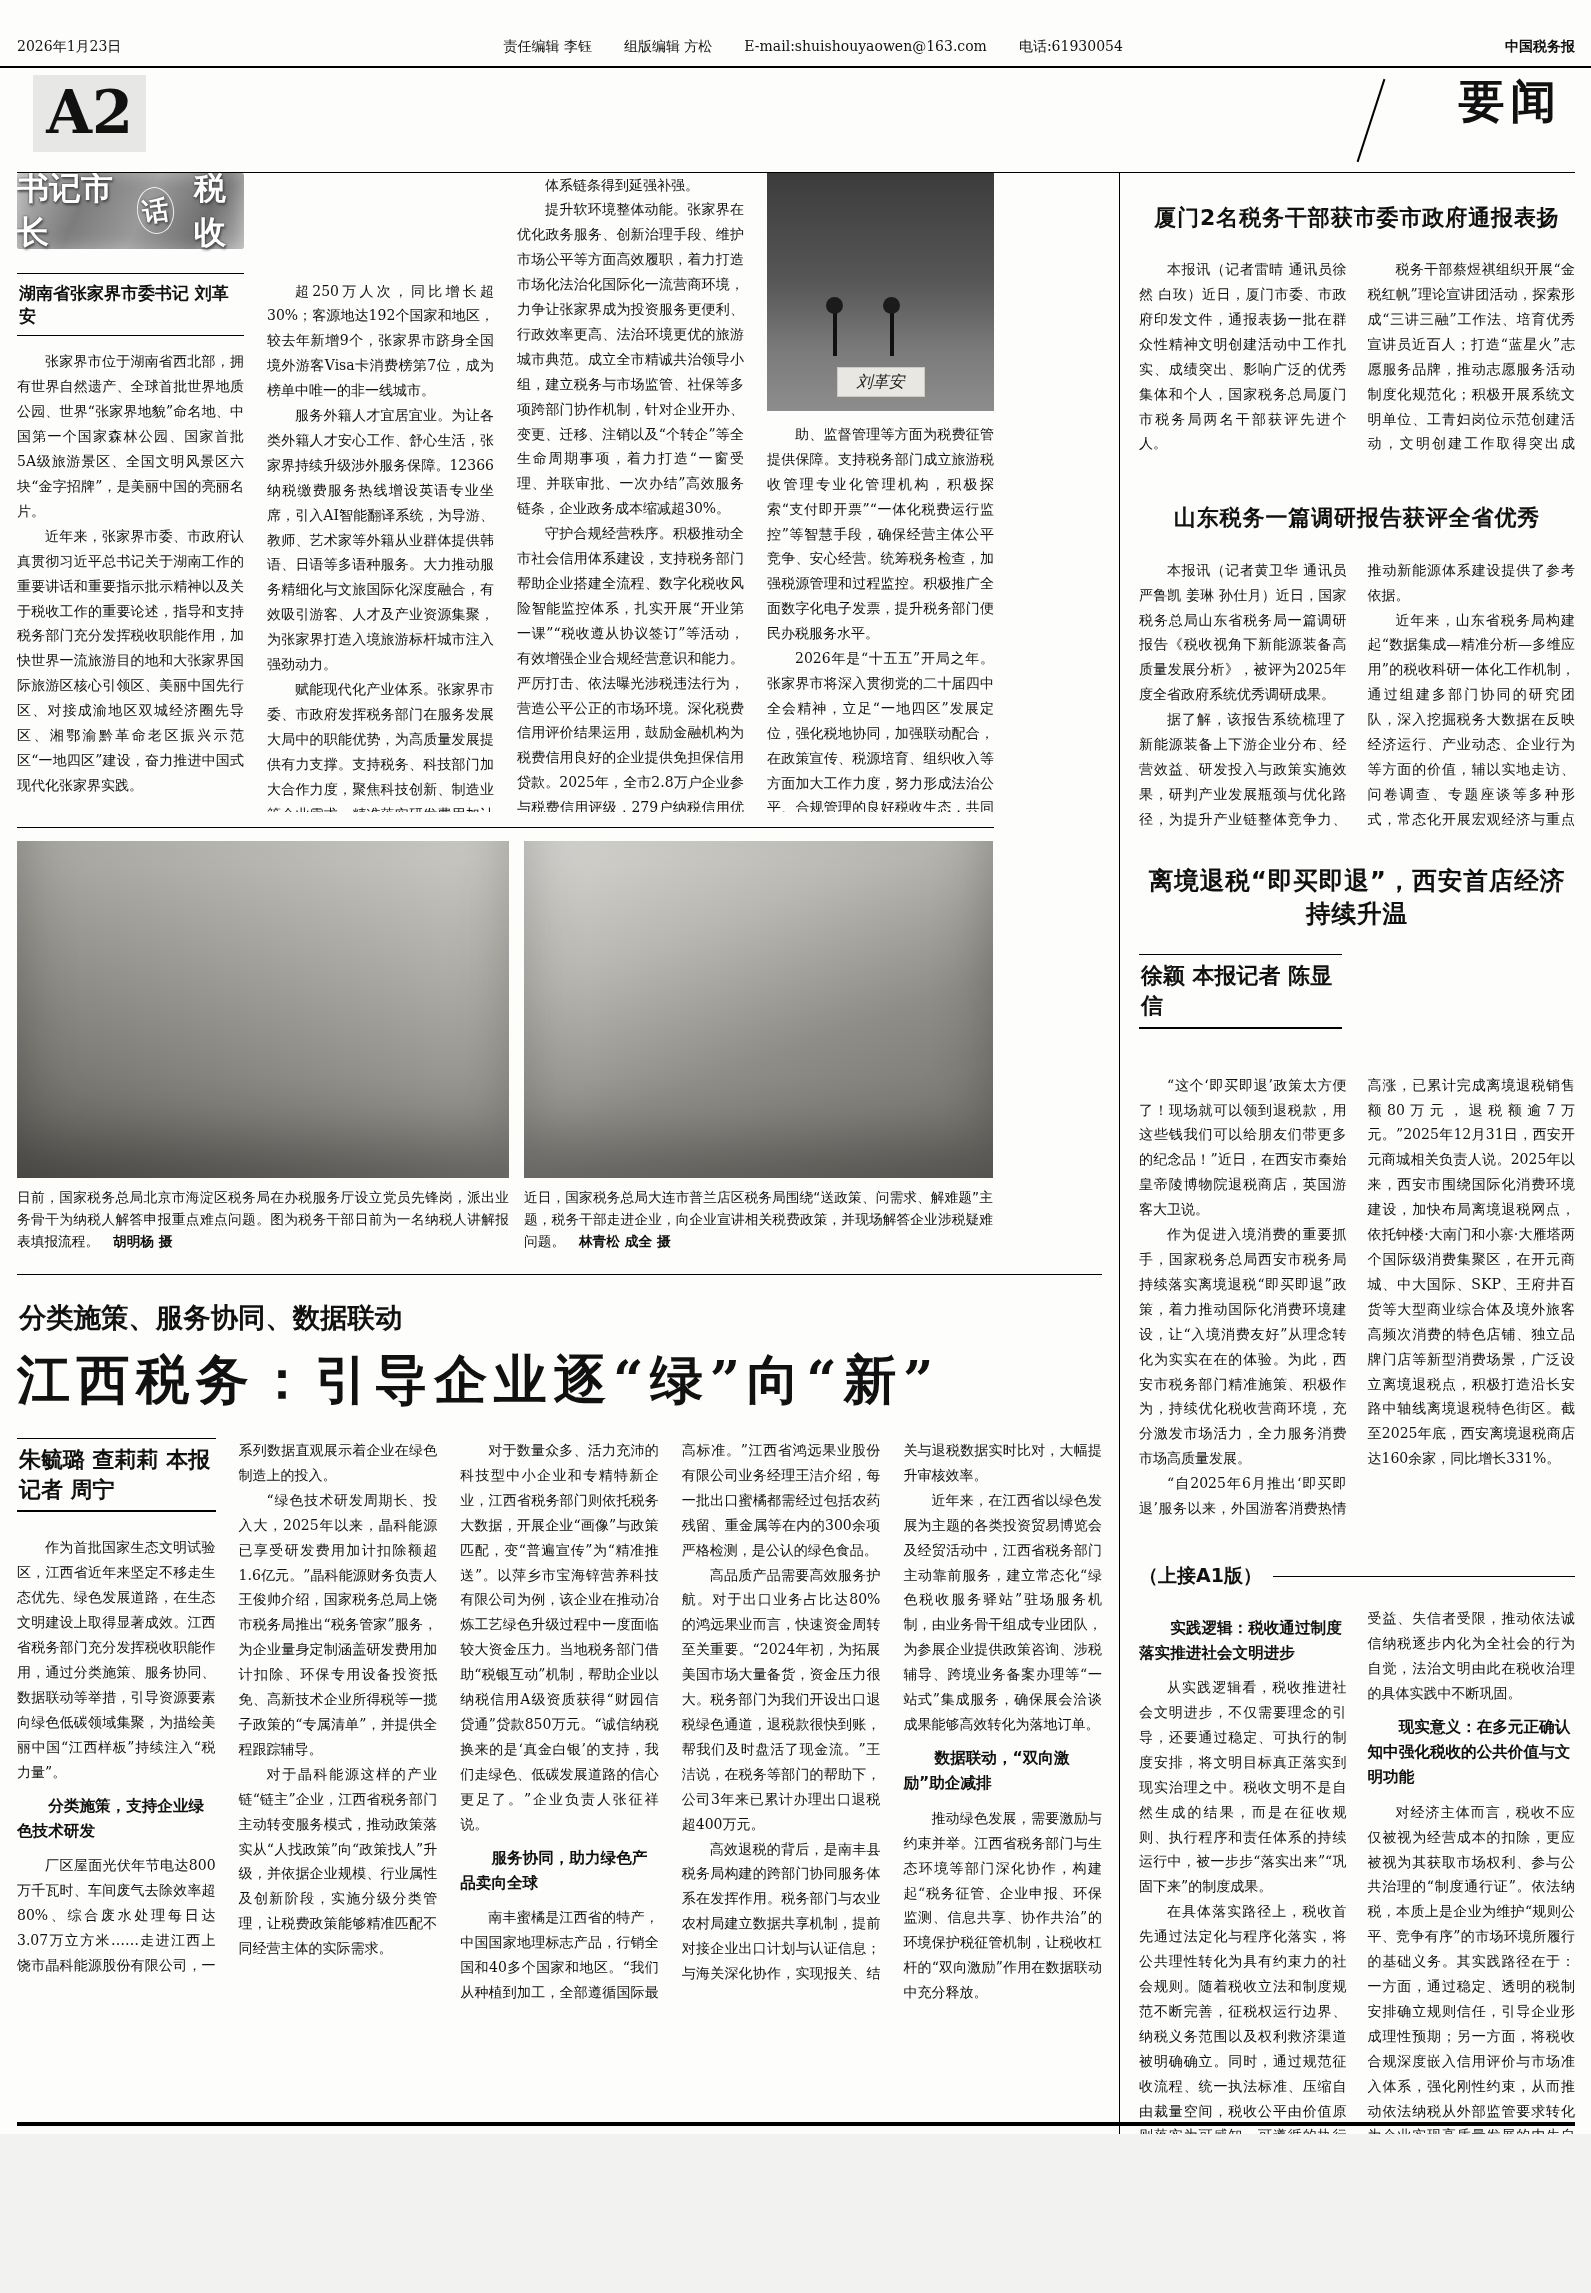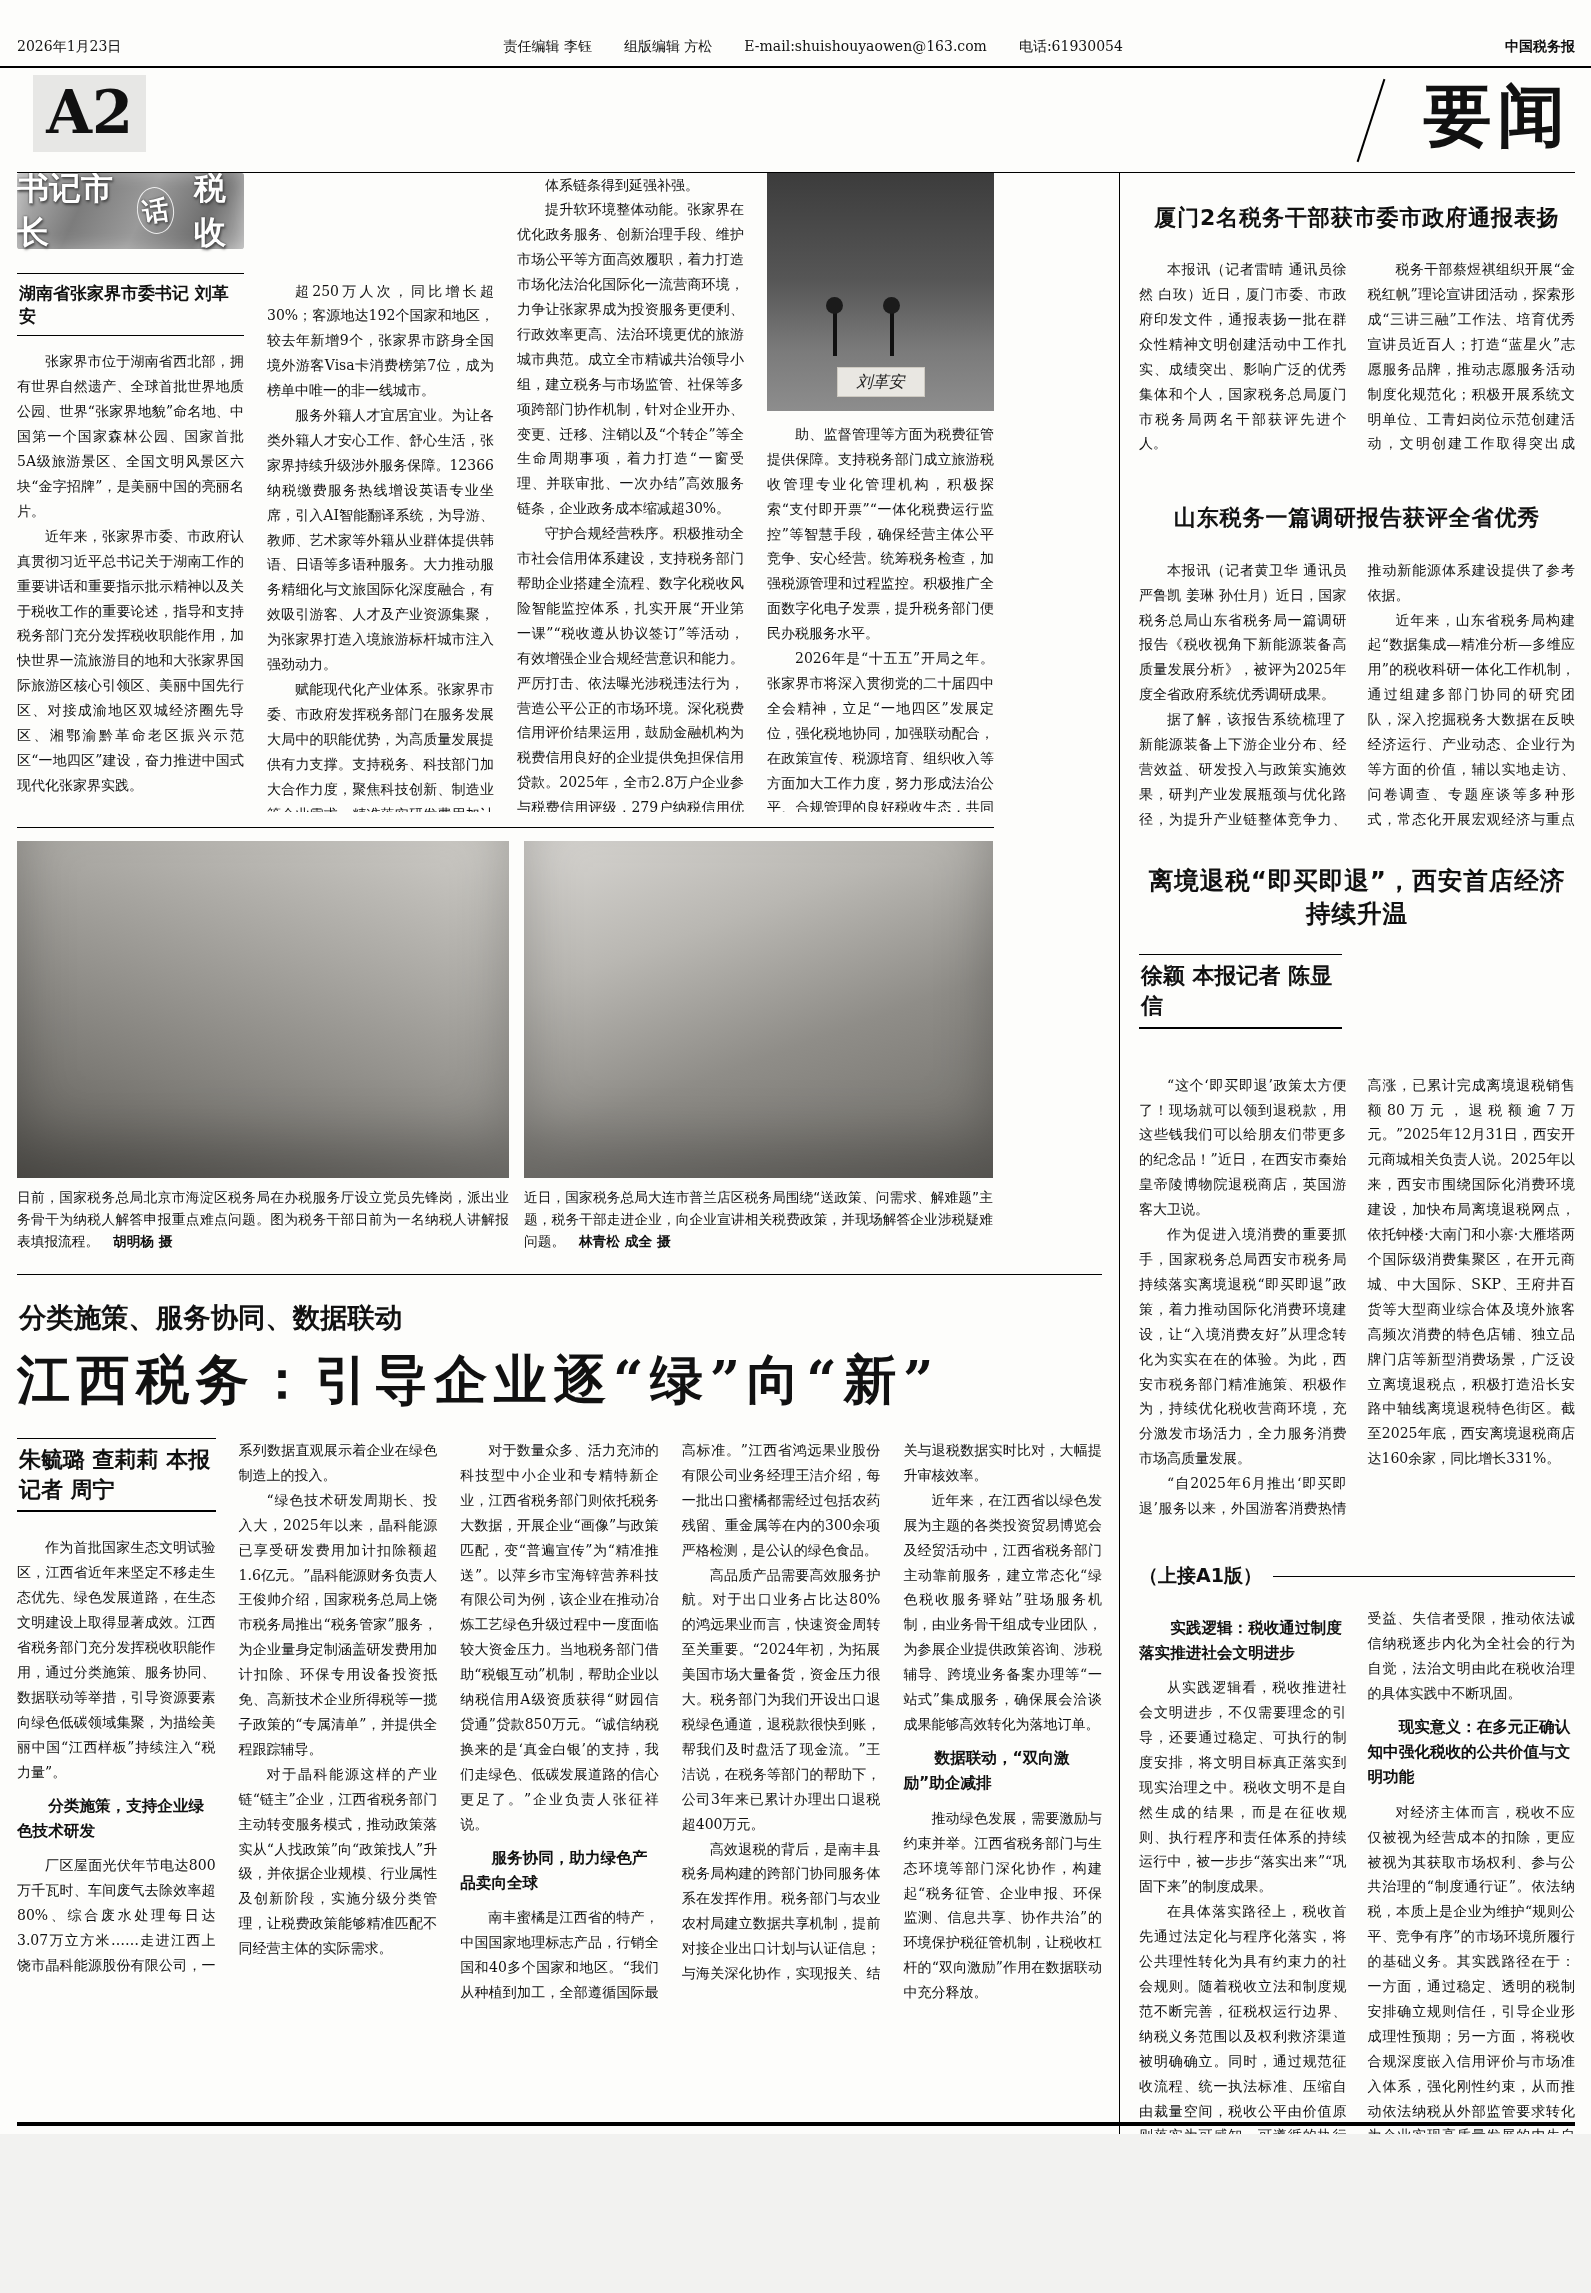--- a/index.html
+++ b/index.html
@@ -6,21 +6,21 @@
   .page{position:relative;width:1592px;height:2134px;background:#fdfdfb;color:#111;
         font-family:"DejaVu Serif","Liberation Serif",serif;overflow:hidden;}
   
   .masthead{display:flex;align-items:flex-end;justify-content:space-between;
             padding:38px 17px 9.5px 17px;font-size:14px;border-bottom:2.8px solid #000;}
   .masthead .mid{display:flex;gap:32px;font-size:14px;}
   .masthead .paper{font-weight:bold;}
   .section-row{position:relative;height:104px;margin:0 17px;border-bottom:0.9px solid #000;}
   .page-no{position:absolute;left:16px;top:7.6px;font-size:59px;font-weight:bold;
            background:#e7e7e5;padding:0 13.2px;line-height:1.3;}
-  .section-name{position:absolute;right:4px;top:3.8px;font-size:68px;font-weight:900;letter-spacing:5.7px;}
+  .section-name{position:absolute;right:13px;top:3.8px;font-size:46px;font-weight:900;letter-spacing:5.7px;}
   .section-slash{position:absolute;right:203px;top:9.5px;width:1.9px;height:87px;background:#000;transform:rotate(18deg);}
   
   .content{display:flex;margin:0 17px;}
   .left{width:1085px;}
   .sidebar{width:452px;margin-left:17px;border-left:0.9px solid #000;padding-left:19px;}
   
   .main-headline{width:977px;margin:49px 0 13.2px 0;text-align:center;font-size:61px;
                  font-weight:900;letter-spacing:8.5px;line-height:1.1;}
   .main-cols{display:flex;width:977px;gap:23px;height:639px;overflow:hidden;}
   .main-cols .col{flex:1;overflow:hidden;}

